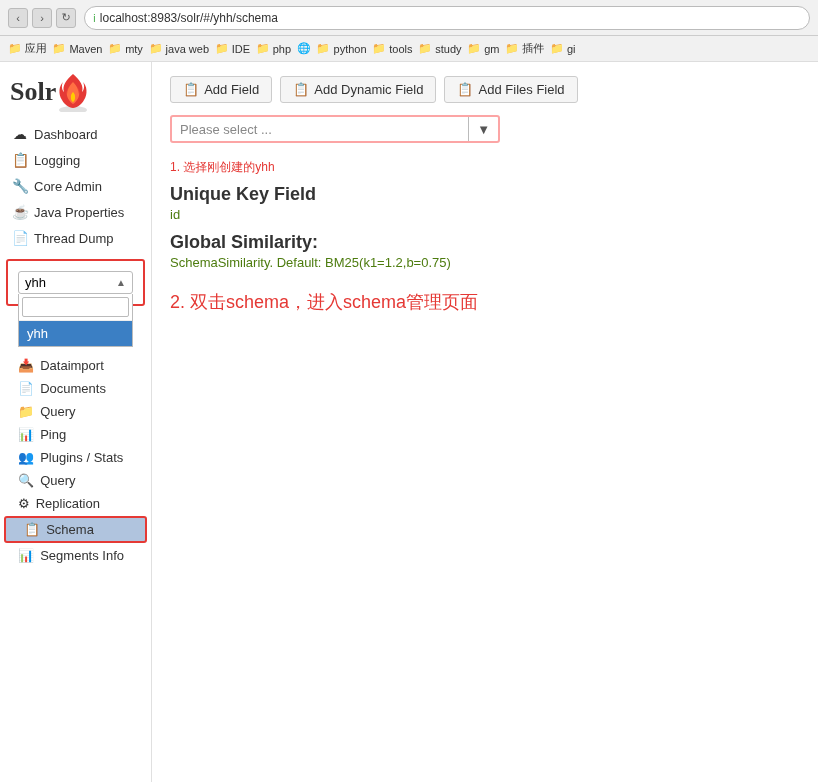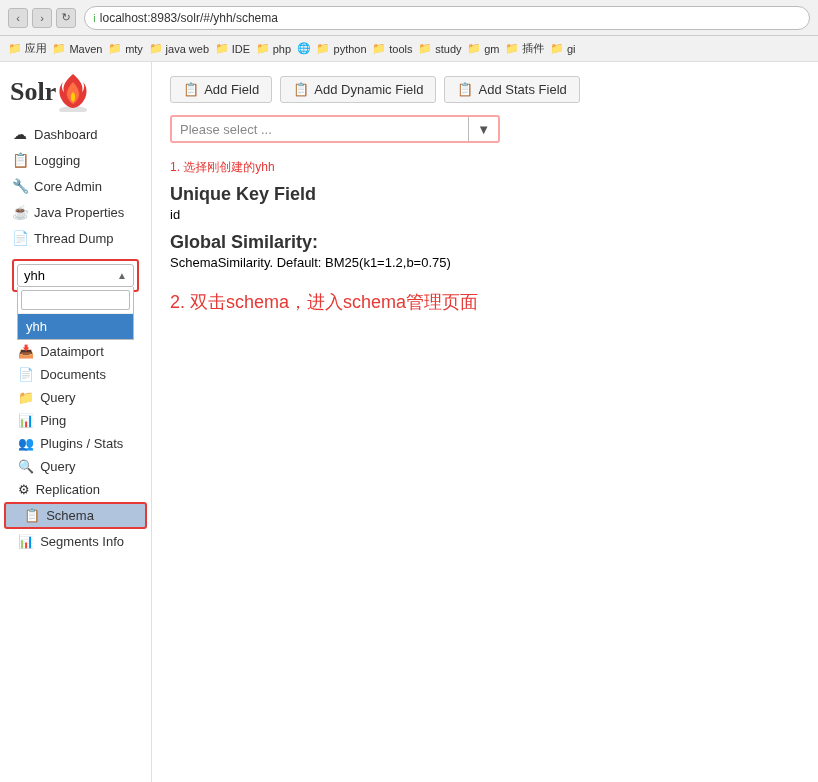--- a/index.html
+++ b/index.html
@@ -203,21 +203,21 @@
       margin-top: 4px;
     }
     .schema-label {
       font-weight: bold;
       font-size: 18px;
       color: #333;
       margin-bottom: 2px;
     }
     .schema-value {
       font-size: 13px;
-      color: #000000;
+      color: #4d7c0f;
       margin-bottom: 10px;
     }
     .schema-section {
       margin-bottom: 10px;
     }
 
     
     .annotation {
       font-size: 12px;
       color: #e53935;
@@ -339,21 +339,21 @@
       <div class="sidebar-item">
         <span class="sidebar-item-icon">☕</span>
         <span>Java Properties</span>
       </div>
       <div class="sidebar-item">
         <span class="sidebar-item-icon">📄</span>
         <span>Thread Dump</span>
       </div>
     </div>
 
-    <div class="red-box" style="margin: 4px 12px; padding: 3px;">
+    <div class="red-box" style="margin: 4px 6px; padding: 10px;">
       <div class="core-select-box">
         <div class="core-select-trigger">
           <span>yhh</span>
           <span class="core-select-arrow">▲</span>
         </div>
 
         <div class="core-dropdown">
           <div class="core-search-box">
             <input class="core-search-input" type="text" value="" style="">
           </div>
@@ -411,21 +411,21 @@
       <button class="toolbar-btn">
         <span class="btn-icon">📋</span>
         <span>Add Field</span>
       </button>
       <button class="toolbar-btn">
         <span class="btn-icon">📋</span>
         <span>Add Dynamic Field</span>
       </button>
       <button class="toolbar-btn">
         <span class="btn-icon">📋</span>
-        <span>Add Stats Field</span>
+        <span>Add Files Field</span>
       </button>
     </div>
 
     <div class="field-selector">
       <span class="field-selector-text">Please select ...</span>
       <span class="field-selector-arrow">▼</span>
     </div>
 
     <div class="annotation">1. 选择刚创建的yhh</div>
 

